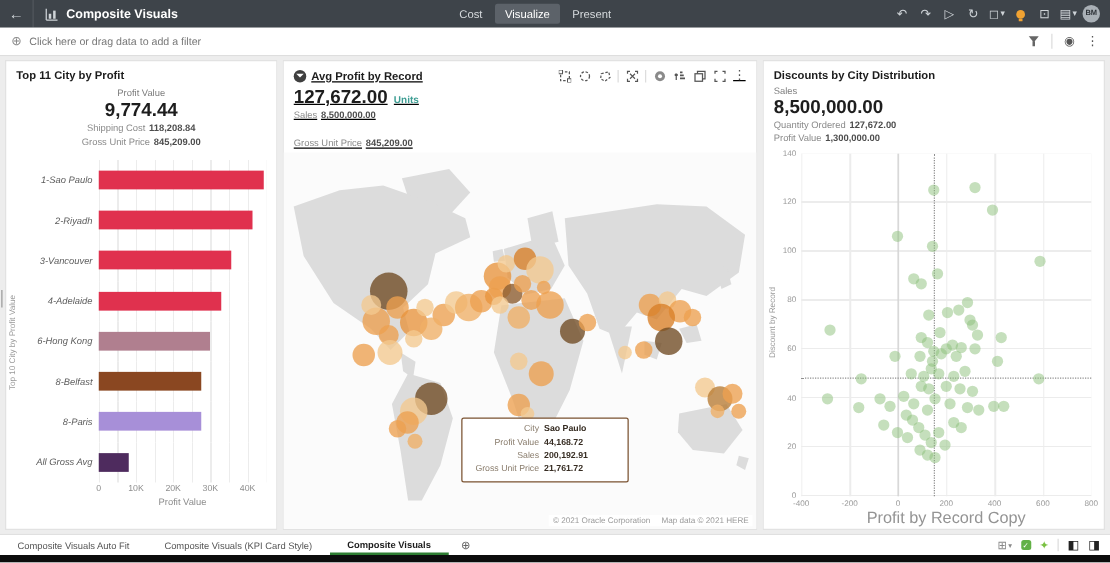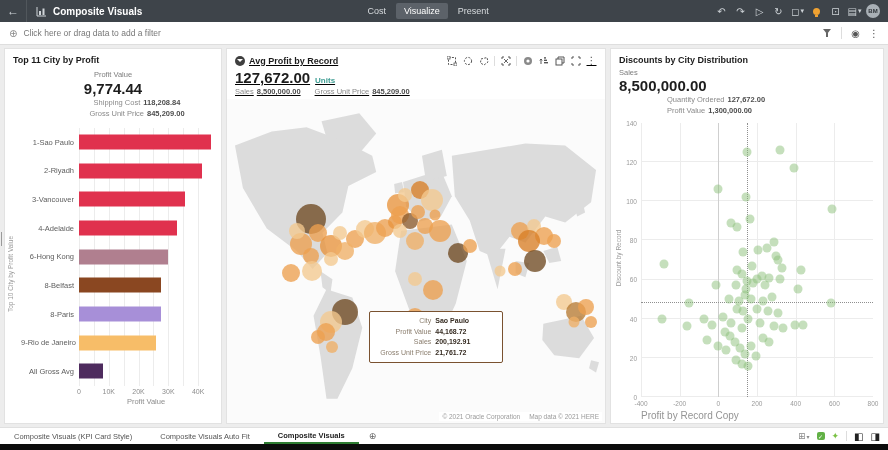--- a/index.html
+++ b/index.html
@@ -39,32 +39,32 @@
   .panel{position:absolute;background:#fff;border:1px solid #e2e2e2;box-sizing:border-box;
          display:flex;flex-direction:column;}
   #panel-bar{left:4px;top:48px;width:218px;height:376px;}
   #panel-map{left:226px;top:48px;width:380px;height:376px;text-decoration:underline;}
   #panel-scatter{left:610px;top:48px;width:274px;height:376px;}
   .p-title{font-size:9px;font-weight:bold;color:#1c1c1c;padding:6px 8px 0 8px;white-space:nowrap;}
   
   .kpi-center{text-align:center;padding-top:5px;}
   .kpi-label{font-size:7.5px;color:#7d7d7d;}
   .kpi-value{font-size:15px;font-weight:bold;color:#1d1d1d;margin:1px 0;}
-  .kpi-sub{font-size:7.5px;color:#8a8a8a;line-height:1.45;padding-left:48px;}
+  .kpi-sub{font-size:7.5px;color:#8a8a8a;line-height:1.45;}
   .kpi-sub b{color:#4d4d4d;font-weight:bold;margin-left:3px;}
   .kpi-left{padding:3px 8px 0 8px;text-align:left;}
   .kpi-row{display:flex;align-items:baseline;gap:5px;}
   .kpi-unit{font-size:8px;color:#3d9d93;font-weight:bold;}
-  .kpi-inline{display:flex;gap:14px;font-size:7.5px;color:#8a8a8a;margin-top:1px;}
+  .kpi-inline{display:flex;gap:14px;font-size:7.5px;color:#8a8a8a;margin-top:1px;flex-direction:column;}
   .kpi-inline b{color:#4d4d4d;margin-left:3px;}
   
   .bar-chart-wrap{flex:1;position:relative;margin:8px 8px 2px 16px;}
   .ylabel-rot{position:absolute;left:-14px;top:50%;transform:translateY(-50%) rotate(180deg);
       writing-mode:vertical-rl;font-size:6.5px;color:#9a9a9a;white-space:nowrap;}
-  .bar-rows{display:flex;flex-direction:column;height:258px;}
+  .bar-rows{display:flex;flex-direction:column;height:258px;font-style:italic;}
   .bar-row{flex:1;display:flex;align-items:center;}
   .bar-row .cat{width:58px;text-align:right;font-size:7.5px;color:#5d5d5d;padding-right:5px;box-sizing:border-box;white-space:nowrap;}
   .bar-row .track{flex:1;height:100%;position:relative;
       background-image:repeating-linear-gradient(90deg,#ececec 0,#ececec 1px,transparent 1px,transparent 11.111%);}
   .bar-row .bar{position:absolute;left:0;top:50%;transform:translateY(-50%);height:15px;}
   .bar-xaxis{position:relative;height:11px;margin-left:58px;}
   .bar-xaxis span{position:absolute;transform:translateX(-50%);font-size:7px;color:#8d8d8d;top:2px;}
   .bar-xlabel{margin-left:58px;text-align:center;font-size:7.5px;color:#8d8d8d;padding-bottom:4px;}
   
   .map-head{display:flex;align-items:center;padding:6px 8px 0 8px;}
@@ -92,21 +92,21 @@
         repeating-linear-gradient(0deg,#ececec 0,#ececec 1px,transparent 1px,transparent 14.2857%);}
   .zero-line{position:absolute;top:0;bottom:0;left:33.333%;width:1px;background:#cfcfcf;}
   .ref-v{position:absolute;top:0;bottom:0;left:45.83%;border-left:1.5px dotted #8f8f8f;}
   .ref-h{position:absolute;left:0;right:0;bottom:34.3%;border-top:1.5px dotted #8f8f8f;}
   .dot{position:absolute;width:9px;height:9px;border-radius:50%;background:#8bbf7a;opacity:.5;
        transform:translate(-50%,50%);}
   .sc-yticks span{position:absolute;right:100%;padding-right:4px;transform:translateY(50%);
        font-size:6.5px;color:#9a9a9a;}
   .sc-xticks span{position:absolute;top:100%;margin-top:3px;transform:translateX(-50%);
        font-size:6.5px;color:#9a9a9a;}
-  .sc-xlabel{position:absolute;left:0;right:0;bottom:2px;font-size:10px;color:#949494;}
+  .sc-xlabel{position:absolute;left:0;right:0;bottom:2px;text-align:center;font-size:13px;color:#949494;}
   .sc-ylabel{position:absolute;left:-26px;top:45%;transform:translateY(-50%) rotate(180deg);
        writing-mode:vertical-rl;font-size:6.5px;color:#9a9a9a;white-space:nowrap;}
   
   .tabbar{position:absolute;left:0;top:427px;width:888px;height:16px;background:#fff;
           border-top:1px solid #e0e0e0;display:flex;align-items:stretch;font-size:7.5px;color:#555;z-index:5;}
   .tab{padding:0 14px;display:flex;align-items:center;cursor:pointer;box-sizing:border-box;}
   .tab.active{font-weight:bold;color:#1c1c1c;border-bottom:2px solid #2e7d32;}
   .tab-add{display:flex;align-items:center;padding:0 10px;font-size:9px;color:#666;cursor:pointer;}
   .tab-right{margin-left:auto;display:flex;align-items:center;gap:7px;margin-right:8px;}
   .tr-ic{font-size:9px;color:#8a8a8a;display:flex;align-items:center;cursor:pointer;}
@@ -224,26 +224,20 @@
         <div class="bar-row">
           <span class="cat">8-Belfast</span>
           <div class="track">
             <div class="bar" style="width: 61.5556%; background: rgb(138, 71, 33);"></div>
           </div>
         </div>
         <div class="bar-row">
           <span class="cat">8-Paris</span>
           <div class="track">
             <div class="bar" style="width: 61.5556%; background: rgb(167, 143, 216);"></div>
-          </div>
-        </div>
-        <div class="bar-row">
-          <span class="cat">9-Rio de Janeiro</span>
-          <div class="track">
-            <div class="bar" style="width: 57.1111%; background: rgb(247, 189, 104);"></div>
           </div>
         </div>
         <div class="bar-row">
           <span class="cat">All Gross Avg</span>
           <div class="track">
             <div class="bar" style="width: 18%; background: rgb(78, 43, 94);"></div>
           </div>
         </div>
       </div>
     <div class="bar-xaxis">
@@ -531,22 +525,22 @@
           <div class="dot" style="left: 55%; bottom: 20%; background: rgb(139, 191, 122);"></div>
           <div class="dot" style="left: 36.25%; bottom: 23.5714%; background: rgb(139, 191, 122);"></div>
           <div class="dot" style="left: 70%; bottom: 26.4286%; background: rgb(139, 191, 122);"></div>
         </div>
     </div>
     <div class="sc-xlabel">Profit by Record Copy</div>
   </div>
 </div>
 
 <div class="tabbar">
+  <span class="tab">Composite Visuals Auto Fit</span>
   <span class="tab">Composite Visuals (KPI Card Style)</span>
-  <span class="tab">Composite Visuals Auto Fit</span>
   <span class="tab active">Composite Visuals</span>
   <span class="tab-add">⊕</span>
   <div class="tab-right">
     <span class="tr-ic">
         <span>⊞</span>
         <span class="caret">▾</span>
       </span>
     <span class="shield">✓</span>
     <span class="sparkle">✦</span>
     <span class="tr-div"></span>

